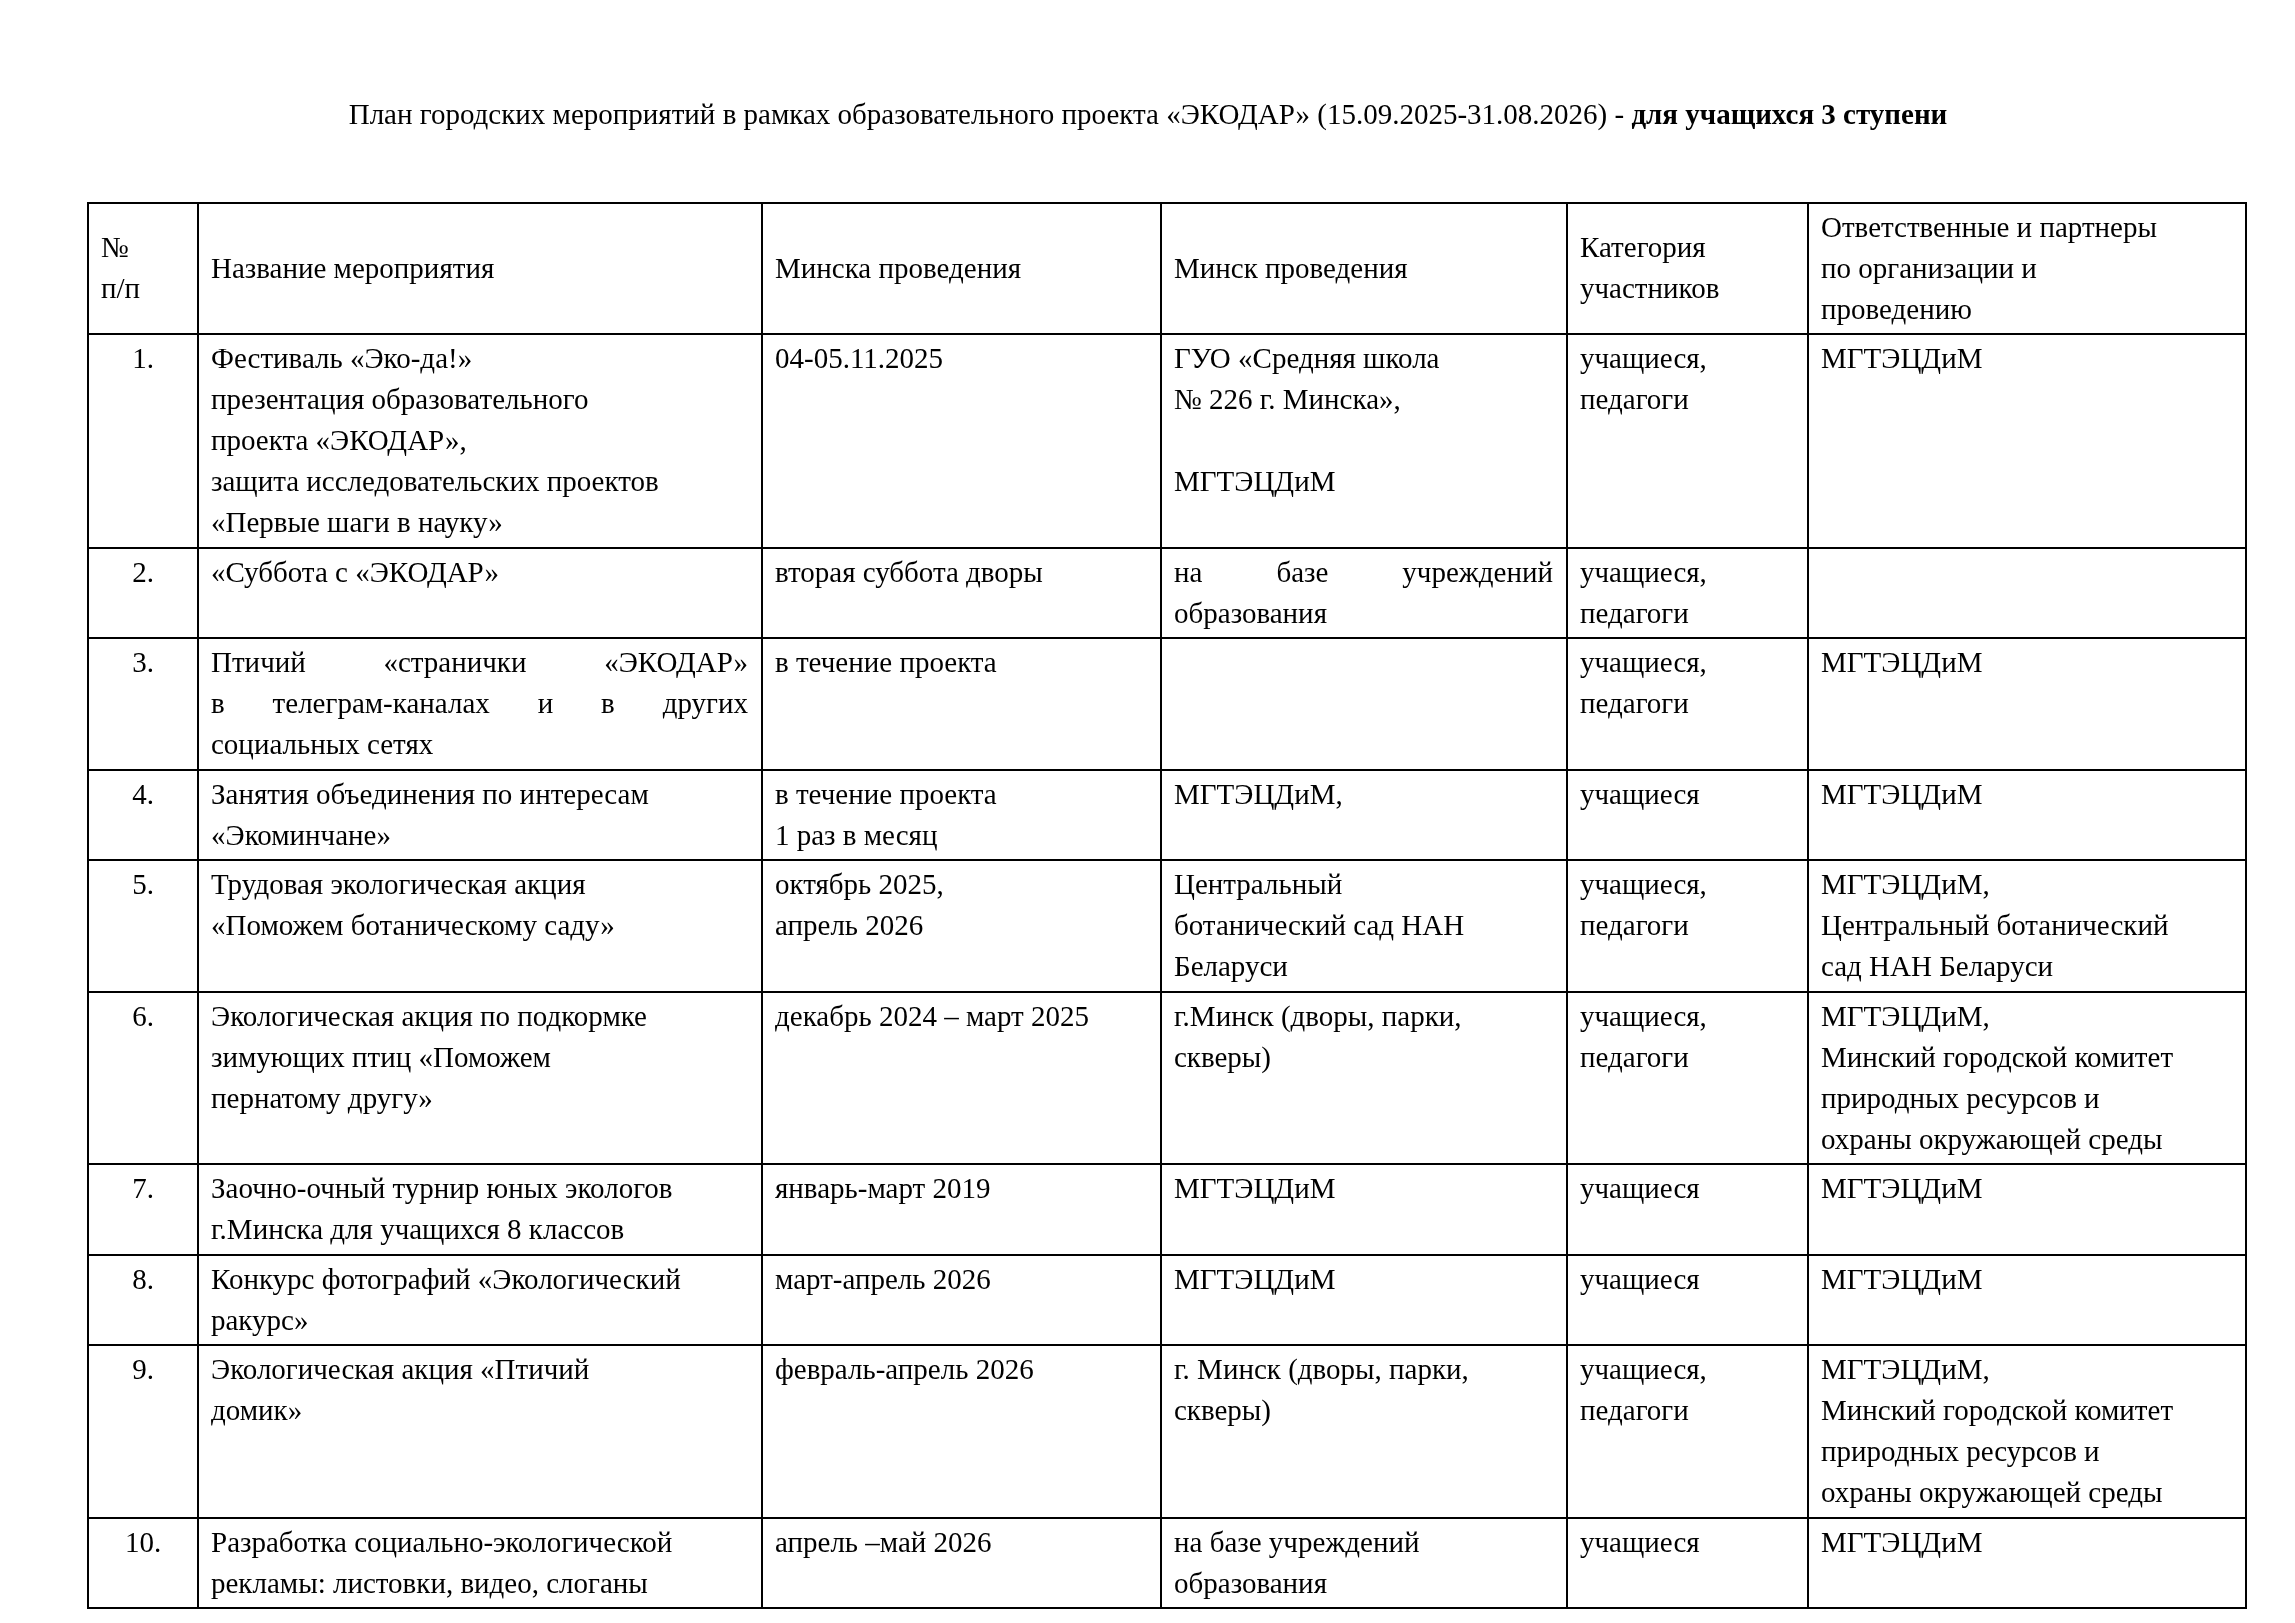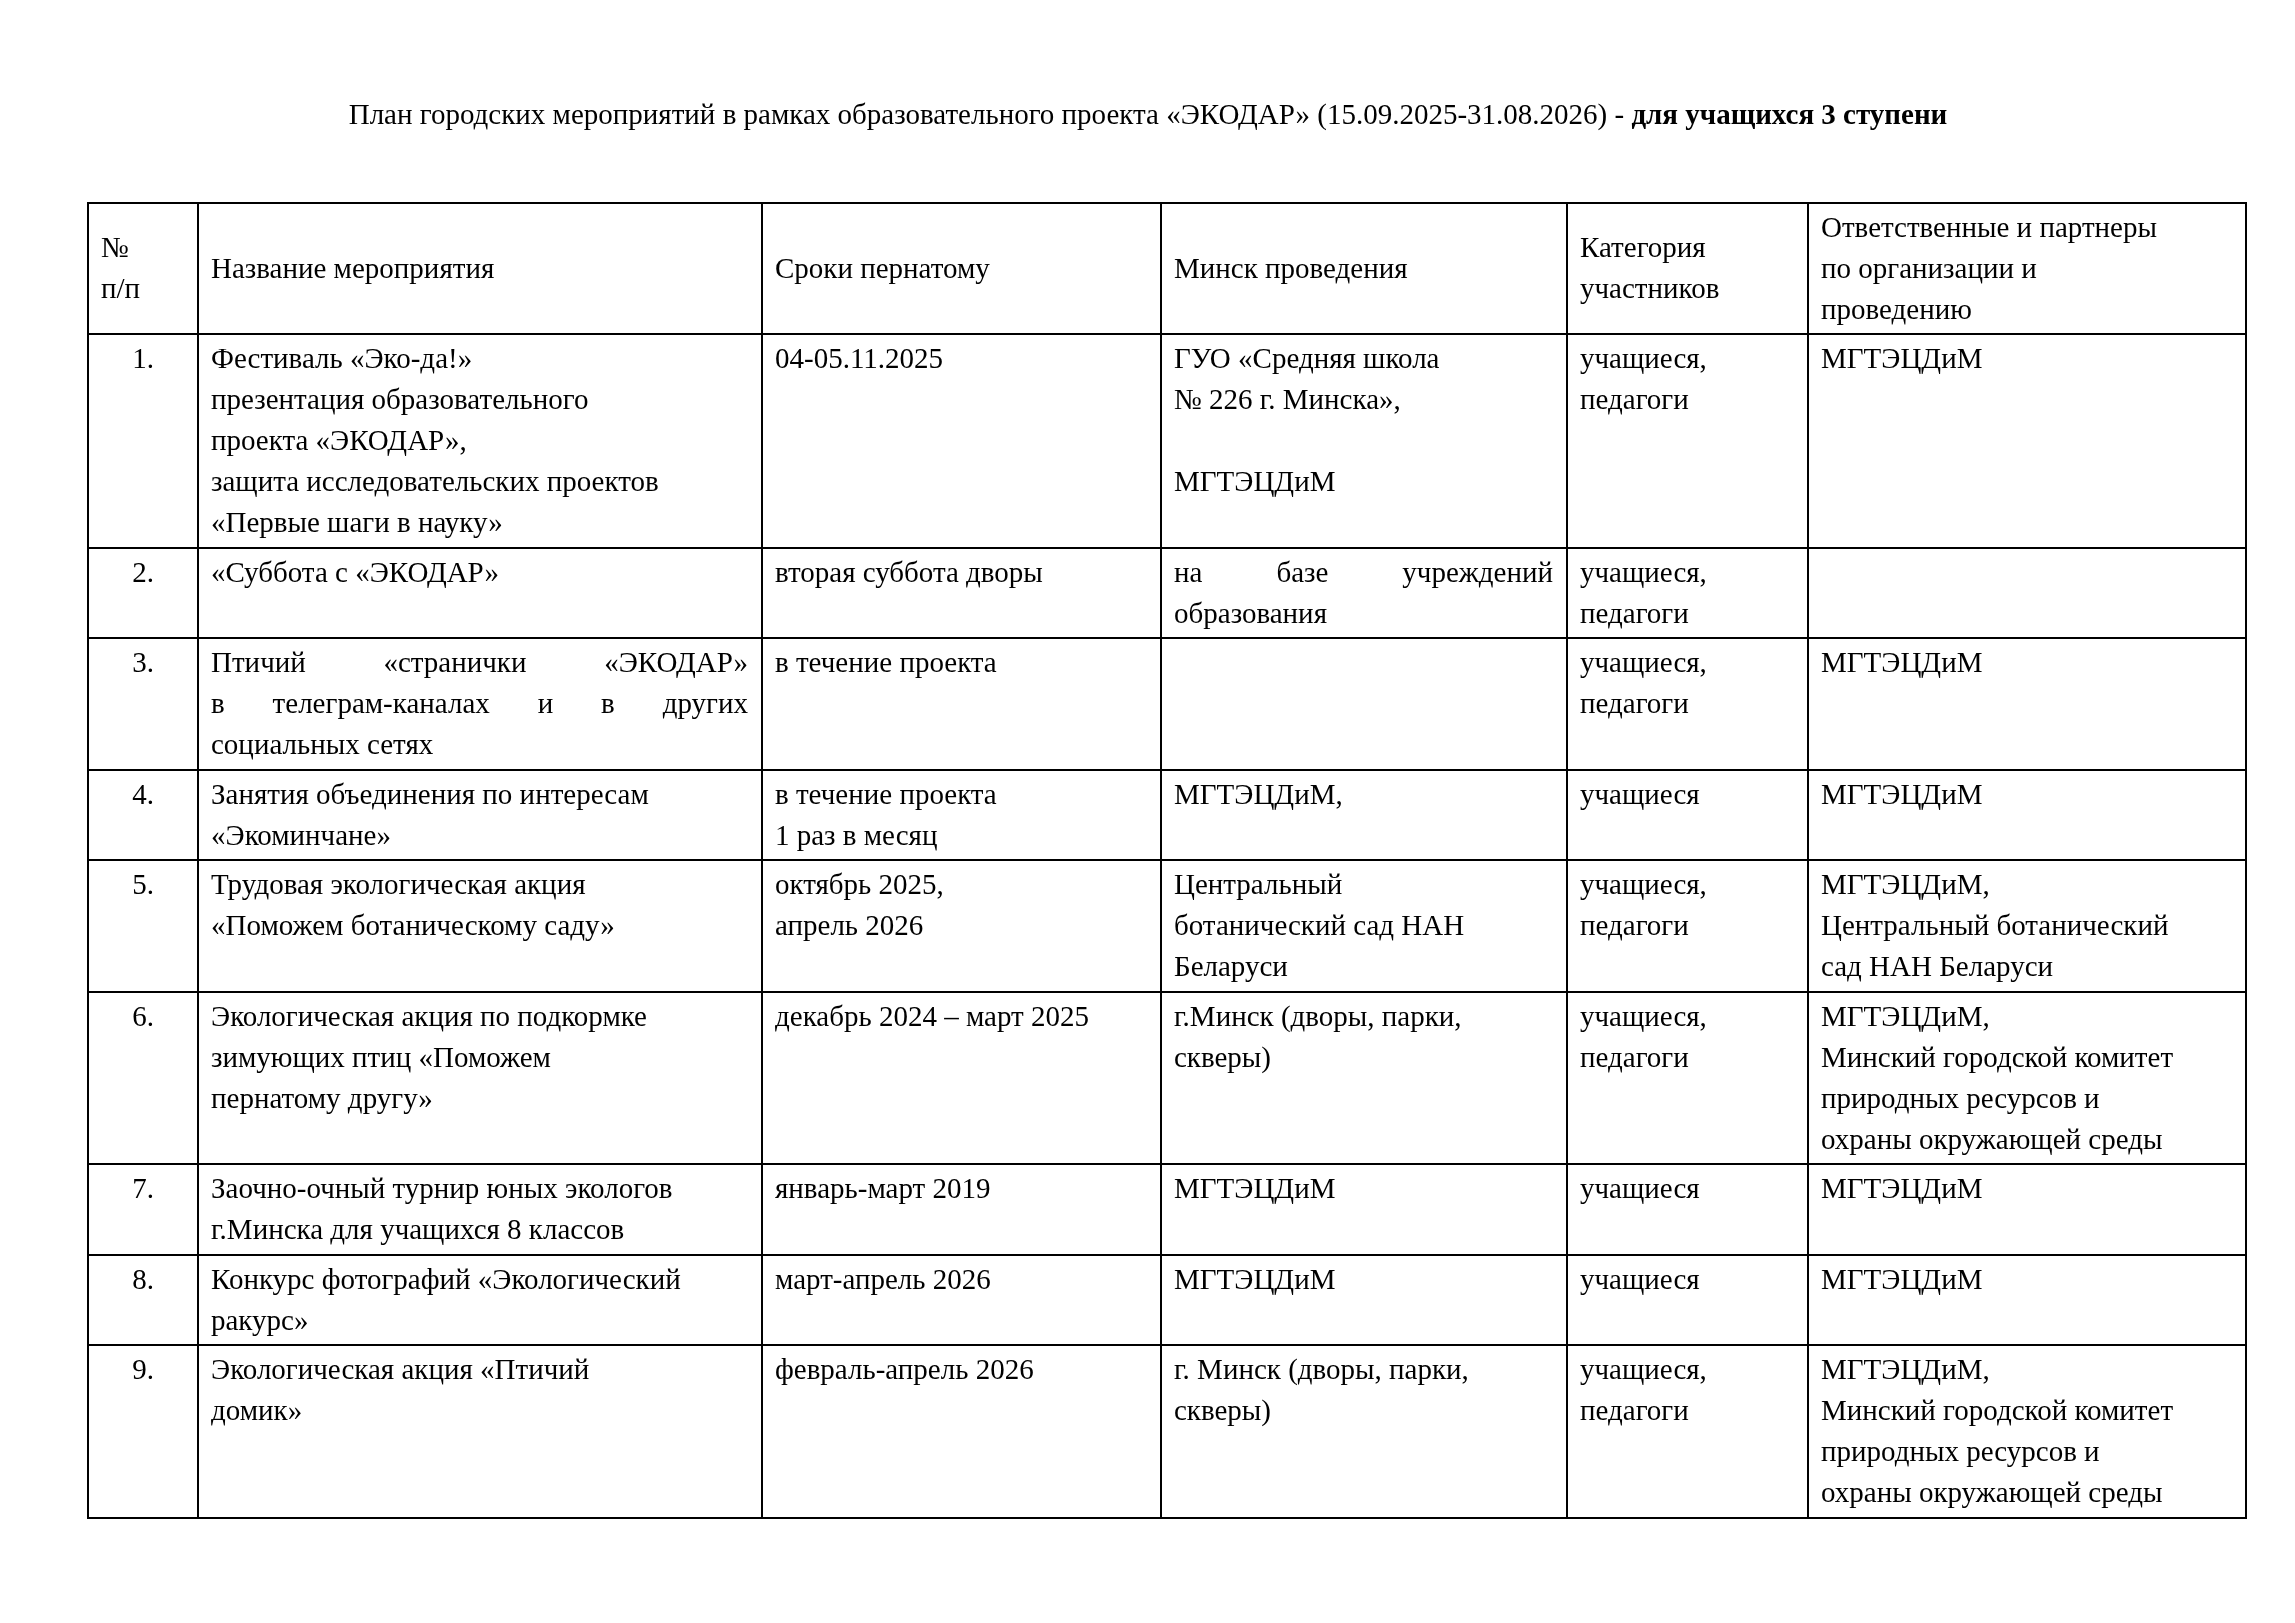--- a/index.html
+++ b/index.html
@@ -47,21 +47,21 @@
         <col style="width: 399px;">
         <col style="width: 406px;">
         <col style="width: 241px;">
         <col style="width: 438px;">
       </colgroup>
     <thead>
       <tr>
           <th>№
 п/п</th>
           <th>Название мероприятия</th>
-          <th>Сроки пернатому</th>
+          <th>Минска проведения</th>
           <th>Минск проведения</th>
           <th>Категория
 участников</th>
           <th>Ответственные и партнеры
 по организации и
 проведению</th>
         </tr>
     </thead>
     <tbody>
         <tr style="height: 197px;">
@@ -163,17 +163,27 @@
           <td>февраль-апрель 2026</td>
           <td>г. Минск (дворы, парки,
 скверы)</td>
           <td>учащиеся,
 педагоги</td>
           <td>МГТЭЦДиМ,
 Минский городской комитет
 природных ресурсов и
 охраны окружающей среды</td>
         </tr>
+        <tr style="height: 72px;">
+          <td class="num">10.</td>
+          <td>Разработка социально-экологической
+рекламы: листовки, видео, слоганы</td>
+          <td>апрель –май 2026</td>
+          <td>на базе учреждений
+образования</td>
+          <td>учащиеся</td>
+          <td>МГТЭЦДиМ</td>
+        </tr>
       </tbody>
   </table>
 
 </div>
 
 
 </body></html>

